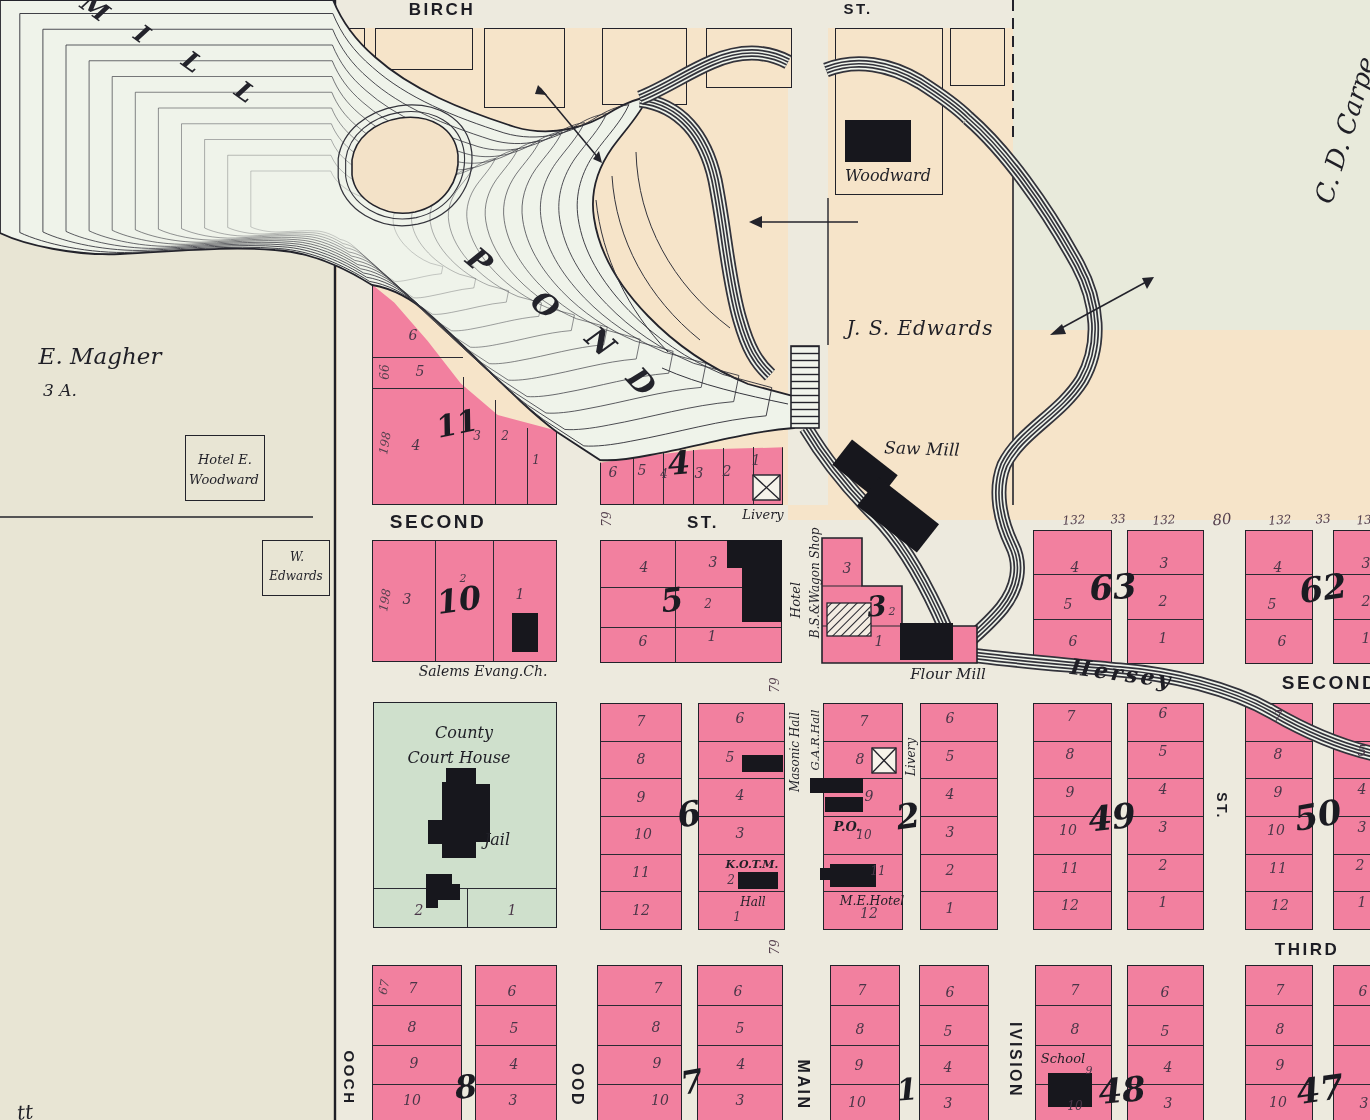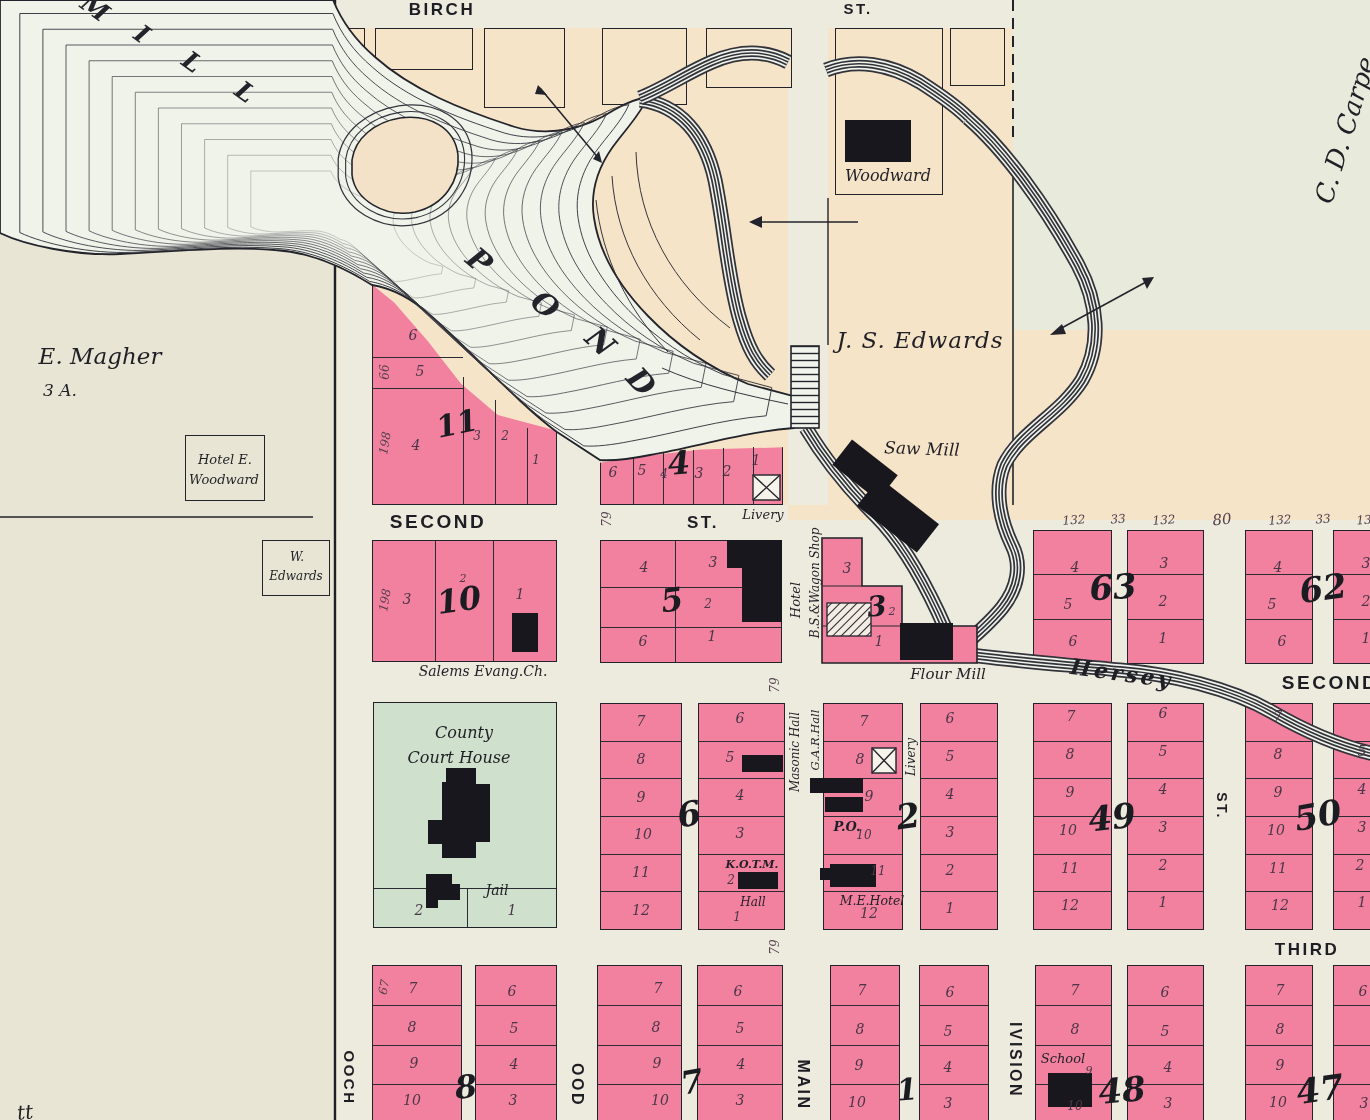--- a/index.html
+++ b/index.html
@@ -369,41 +369,41 @@
   <div class="t sans" style="left:1015px;top:1060px;font-size:16px;transform:translate(-50%,-50%) rotate(90deg)">IVISION</div>
   <div class="t sans" style="left:349px;top:1078px;font-size:15px;transform:translate(-50%,-50%) rotate(90deg)">OOCH</div>
   <div class="t sans" style="left:1222px;top:806px;font-size:14px;transform:translate(-50%,-50%) rotate(90deg)">ST.</div>
 
   <div class="t lbl" style="left:100px;top:356px;font-size:23px">E. Magher</div>
   <div class="t lbl" style="left:60px;top:390px;font-size:17px">3 A.</div>
   <div class="t lbl" style="left:225px;top:459px;font-size:13px">Hotel E.</div>
   <div class="t lbl" style="left:224px;top:479px;font-size:13px">Woodward</div>
   <div class="t lbl" style="left:297px;top:557px;font-size:12px">W.</div>
   <div class="t lbl" style="left:296px;top:576px;font-size:12px">Edwards</div>
-  <div class="t lbl" style="left:920px;top:340px;font-size:23px;letter-spacing:1px">J. S. Edwards</div>
+  <div class="t lbl" style="left:920px;top:328px;font-size:20px;letter-spacing:1px">J. S. Edwards</div>
   <div class="t lbl" style="left:1345px;top:130px;font-size:26px;transform:translate(-50%,-50%) rotate(-73deg)">C. D. Carpe</div>
   <div class="t lbl" style="left:25px;top:1112px;font-size:20px;transform:translate(-50%,-50%) rotate(-6deg)">tt</div>
 
   <div class="t serifb" style="left:95px;top:8px;font-size:25px;font-style:italic;transform:translate(-50%,-50%) rotate(36deg)">M</div>
   <div class="t serifb" style="left:142px;top:34px;font-size:25px;font-style:italic;transform:translate(-50%,-50%) rotate(36deg)">I</div>
   <div class="t serifb" style="left:192px;top:62px;font-size:25px;font-style:italic;transform:translate(-50%,-50%) rotate(36deg)">L</div>
   <div class="t serifb" style="left:245px;top:92px;font-size:25px;font-style:italic;transform:translate(-50%,-50%) rotate(36deg)">L</div>
   <div class="t serifb" style="left:479px;top:261px;font-size:30px;font-style:italic;transform:translate(-50%,-50%) rotate(40deg)">P</div>
   <div class="t serifb" style="left:545px;top:305px;font-size:30px;font-style:italic;transform:translate(-50%,-50%) rotate(40deg)">O</div>
   <div class="t serifb" style="left:600px;top:342px;font-size:30px;font-style:italic;transform:translate(-50%,-50%) rotate(43deg)">N</div>
   <div class="t serifb" style="left:641px;top:382px;font-size:30px;font-style:italic;transform:translate(-50%,-50%) rotate(47deg)">D</div>
   <div class="t lbl" style="left:1122px;top:673px;font-size:22px;letter-spacing:3px;font-weight:bold;transform:translate(-50%,-50%) rotate(8deg)">Hersey</div>
 
   <div class="t lbl" style="left:888px;top:176px;font-size:16px">Woodward</div>
   <div class="t lbl" style="left:922px;top:449px;font-size:17px;transform:translate(-50%,-50%) rotate(2deg)">Saw Mill</div>
   <div class="t lbl" style="left:948px;top:674px;font-size:15px">Flour Mill</div>
   <div class="t lbl" style="left:483px;top:671px;font-size:14px">Salems Evang.Ch.</div>
   <div class="t lbl" style="left:464px;top:733px;font-size:16px">County</div>
   <div class="t lbl" style="left:459px;top:758px;font-size:16px">Court House</div>
-  <div class="t lbl" style="left:497px;top:890px;font-size:14px">Jail</div>
+  <div class="t lbl" style="left:497px;top:840px;font-size:16px">Jail</div>
   <div class="t lbl" style="left:795px;top:600px;font-size:13px;transform:translate(-50%,-50%) rotate(-90deg)">Hotel</div>
   <div class="t lbl" style="left:815px;top:583px;font-size:12px;transform:translate(-50%,-50%) rotate(-90deg)">B.S.&amp;Wagon Shop</div>
   <div class="t lbl" style="left:763px;top:514px;font-size:13px">Livery</div>
   <div class="t lbl" style="left:911px;top:757px;font-size:12px;transform:translate(-50%,-50%) rotate(-90deg)">Livery</div>
   <div class="t lbl" style="left:795px;top:752px;font-size:12px;transform:translate(-50%,-50%) rotate(-90deg)">Masonic Hall</div>
   <div class="t lbl" style="left:816px;top:740px;font-size:11.5px;transform:translate(-50%,-50%) rotate(-90deg)">G.A.R.Hall</div>
   <div class="t lbl" style="left:752px;top:864px;font-size:11px;font-weight:bold">K.O.T.M.</div>
   <div class="t lbl" style="left:753px;top:902px;font-size:12px">Hall</div>
   <div class="t lbl" style="left:847px;top:826px;font-size:13px;font-weight:bold">P.O.</div>
   <div class="t lbl" style="left:872px;top:901px;font-size:12.5px">M.E.Hotel</div>

